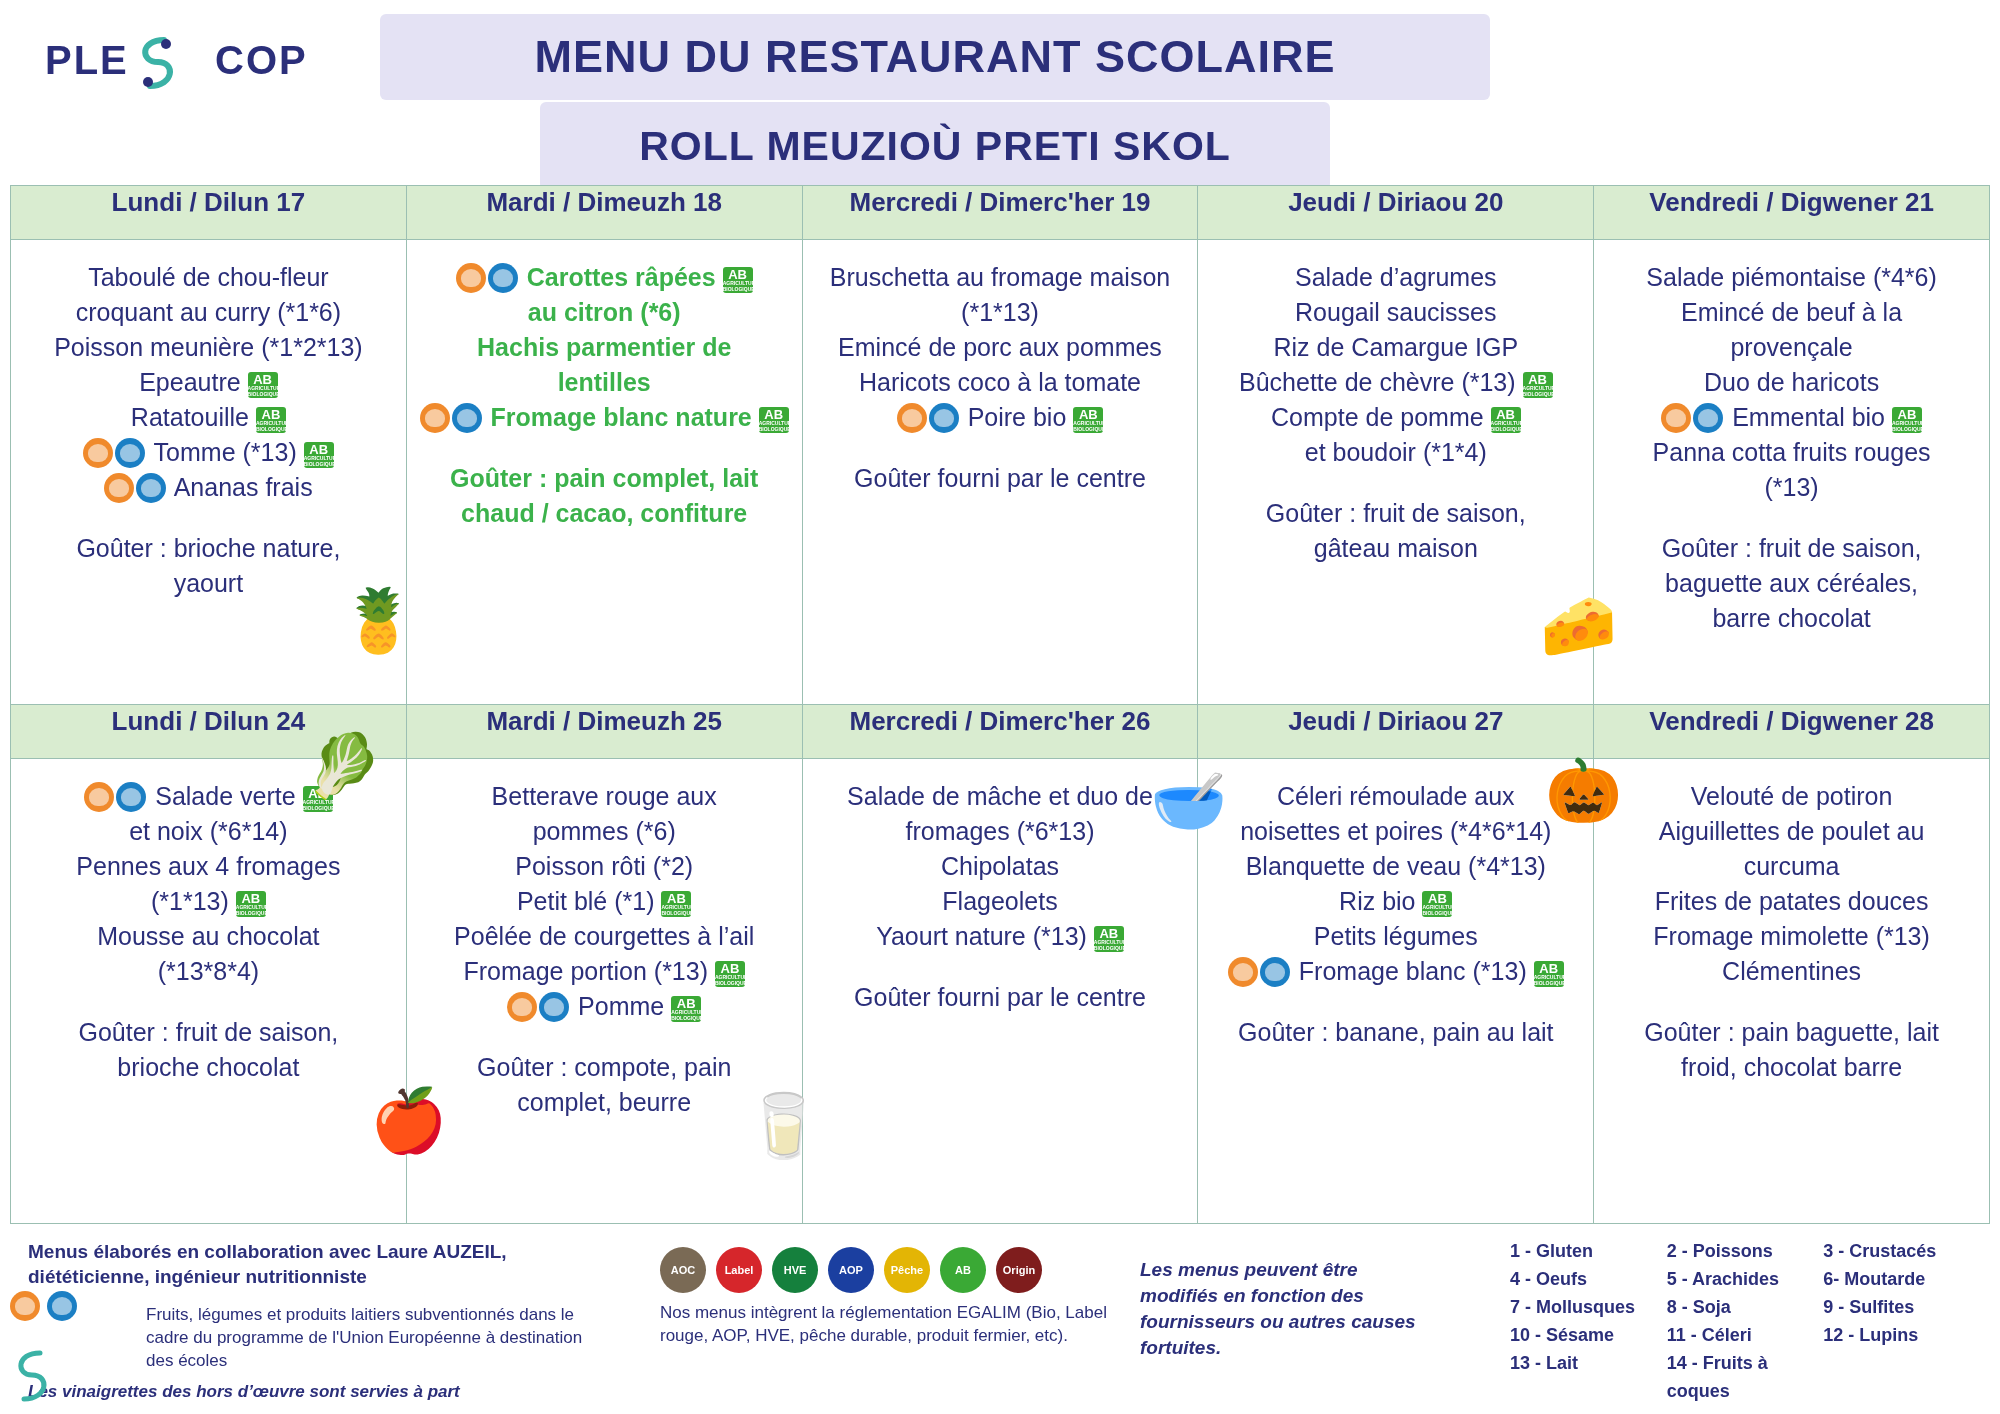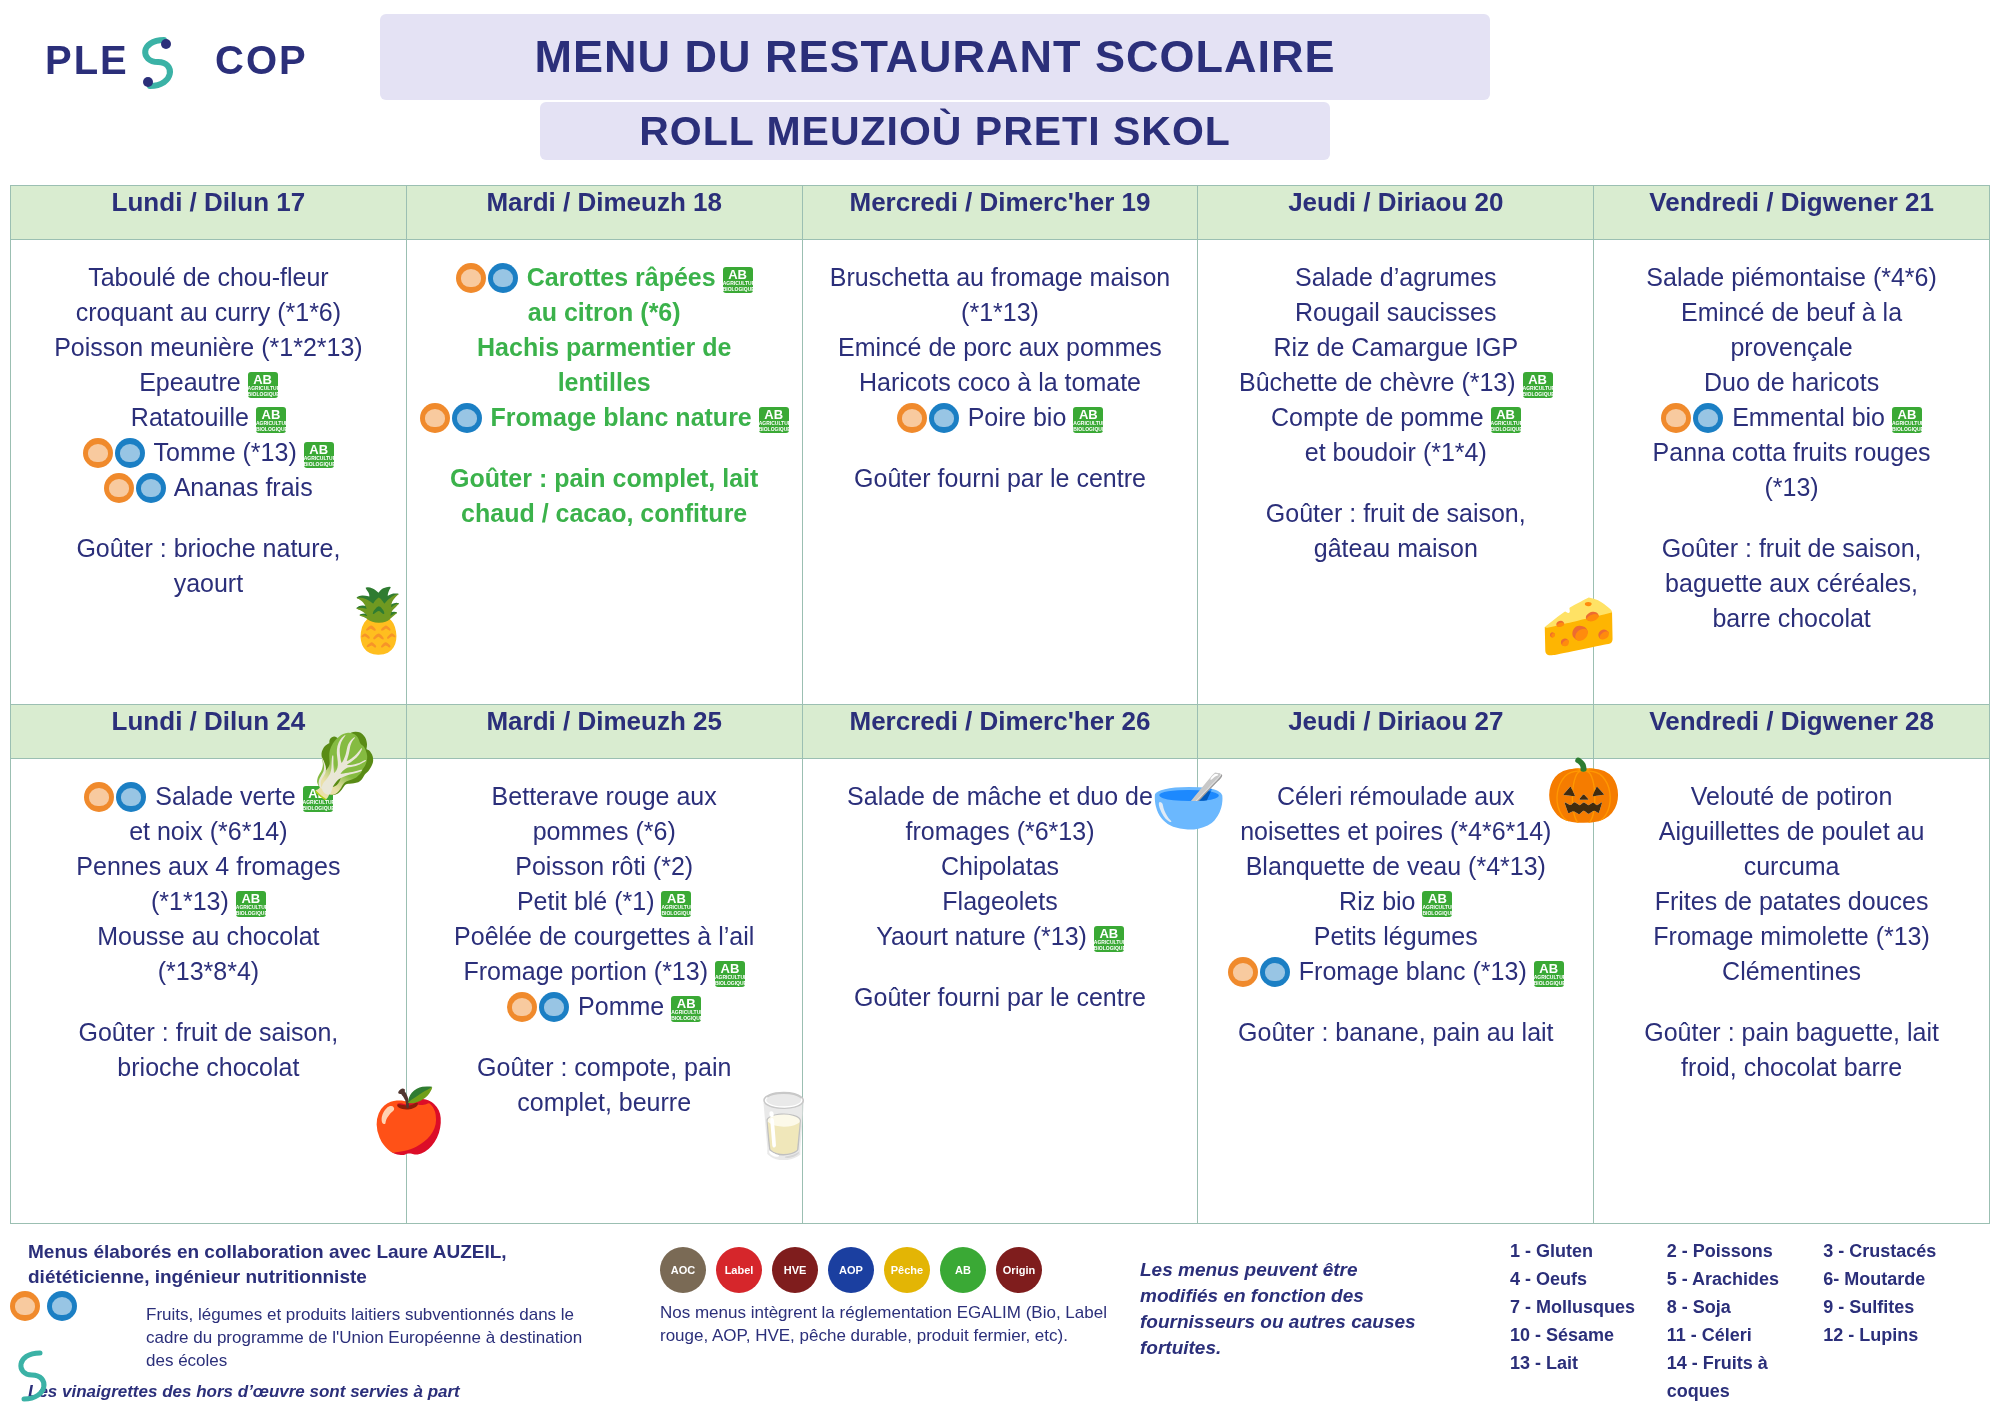--- a/index.html
+++ b/index.html
@@ -43,21 +43,21 @@
     border-radius:6px;
   }
   .title-l1 {
     font-size:45px; line-height:62px; letter-spacing:1px;
     margin:0 0 2px 0;
     padding:12px 20px;
   }
   .title-l2 {
     font-size:41px; line-height:58px; letter-spacing:1px;
     width:790px; margin:0 auto;
-    padding:0 20px;
+    padding:15px 20px;
   }
   .month-box {
     position:absolute; right:30px; top:6px;
     text-align:center;
     color:#3bb2a6;
     font-weight:bold;
   }
   .month-l1 { font-size:46px; line-height:54px; letter-spacing:1px;}
   .month-l2 { font-size:34px; line-height:44px; letter-spacing:1px;}
 
@@ -368,21 +368,21 @@
   <div class="swirl">
     <svg width="54" height="58" viewBox="0 0 54 58">
         <path d="M36 6 C12 6, 12 28, 28 28 C46 28, 44 52, 20 52" stroke="#3bb2a6" stroke-width="5" fill="none" stroke-linecap="round"></path>
       </svg>
   </div>
 
   <div class="f-mid">
     <div class="label-row" id="label-row">
         <div class="lbl" style="background: rgb(122, 106, 85);">AOC</div>
         <div class="lbl" style="background: rgb(214, 38, 43);">Label </div>
-        <div class="lbl" style="background: #7f1d1d;">HVE</div>
+        <div class="lbl" style="background: #15803d;">HVE</div>
         <div class="lbl" style="background: rgb(27, 63, 160);">AOP</div>
         <div class="lbl" style="background: rgb(227, 181, 5);">Pêche </div>
         <div class="lbl" style="background: rgb(58, 169, 53);">AB</div>
         <div class="lbl" style="background: #7f1d1d;">Origin</div>
       </div>
     <p>Nos menus intègrent la réglementation EGALIM (Bio, Label rouge, AOP, HVE, pêche durable, produit fermier, etc).</p>
   </div>
 
   <div class="f-note">Les menus peuvent être modifiés en fonction des fournisseurs ou autres causes fortuites.</div>
 

